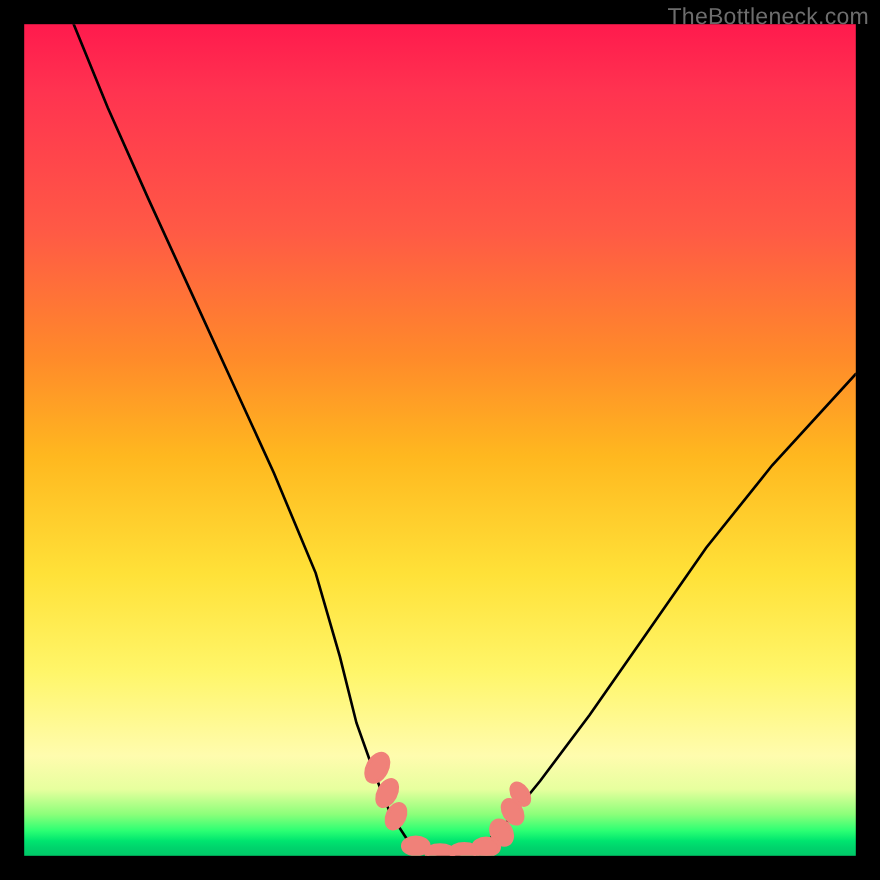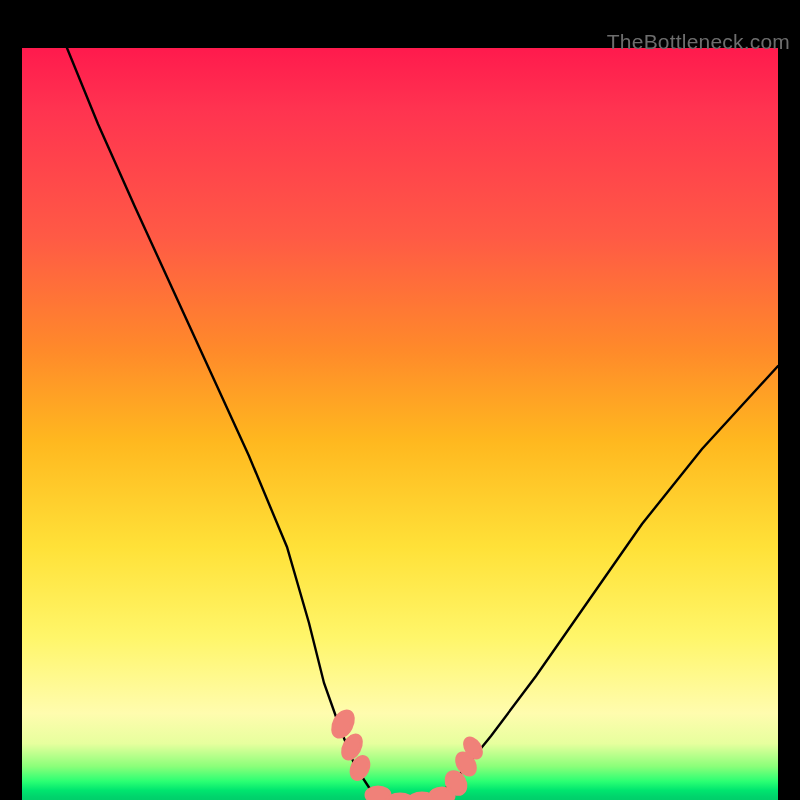--- a/index.html
+++ b/index.html
@@ -11,21 +11,20 @@
     background: #000;
     font-family: Arial, Helvetica, sans-serif;
   }
   .frame {
     position: absolute;
     left: 0;
     top: 0;
     width: 800px;
     height: 616px;
     background: #000;
-    margin-top: 26px;
   }
   .plot {
     position: absolute;
     left: 22px;
     top: 22px;
     width: 756px;
     height: 756px;
     
     background: linear-gradient(
       to bottom,

